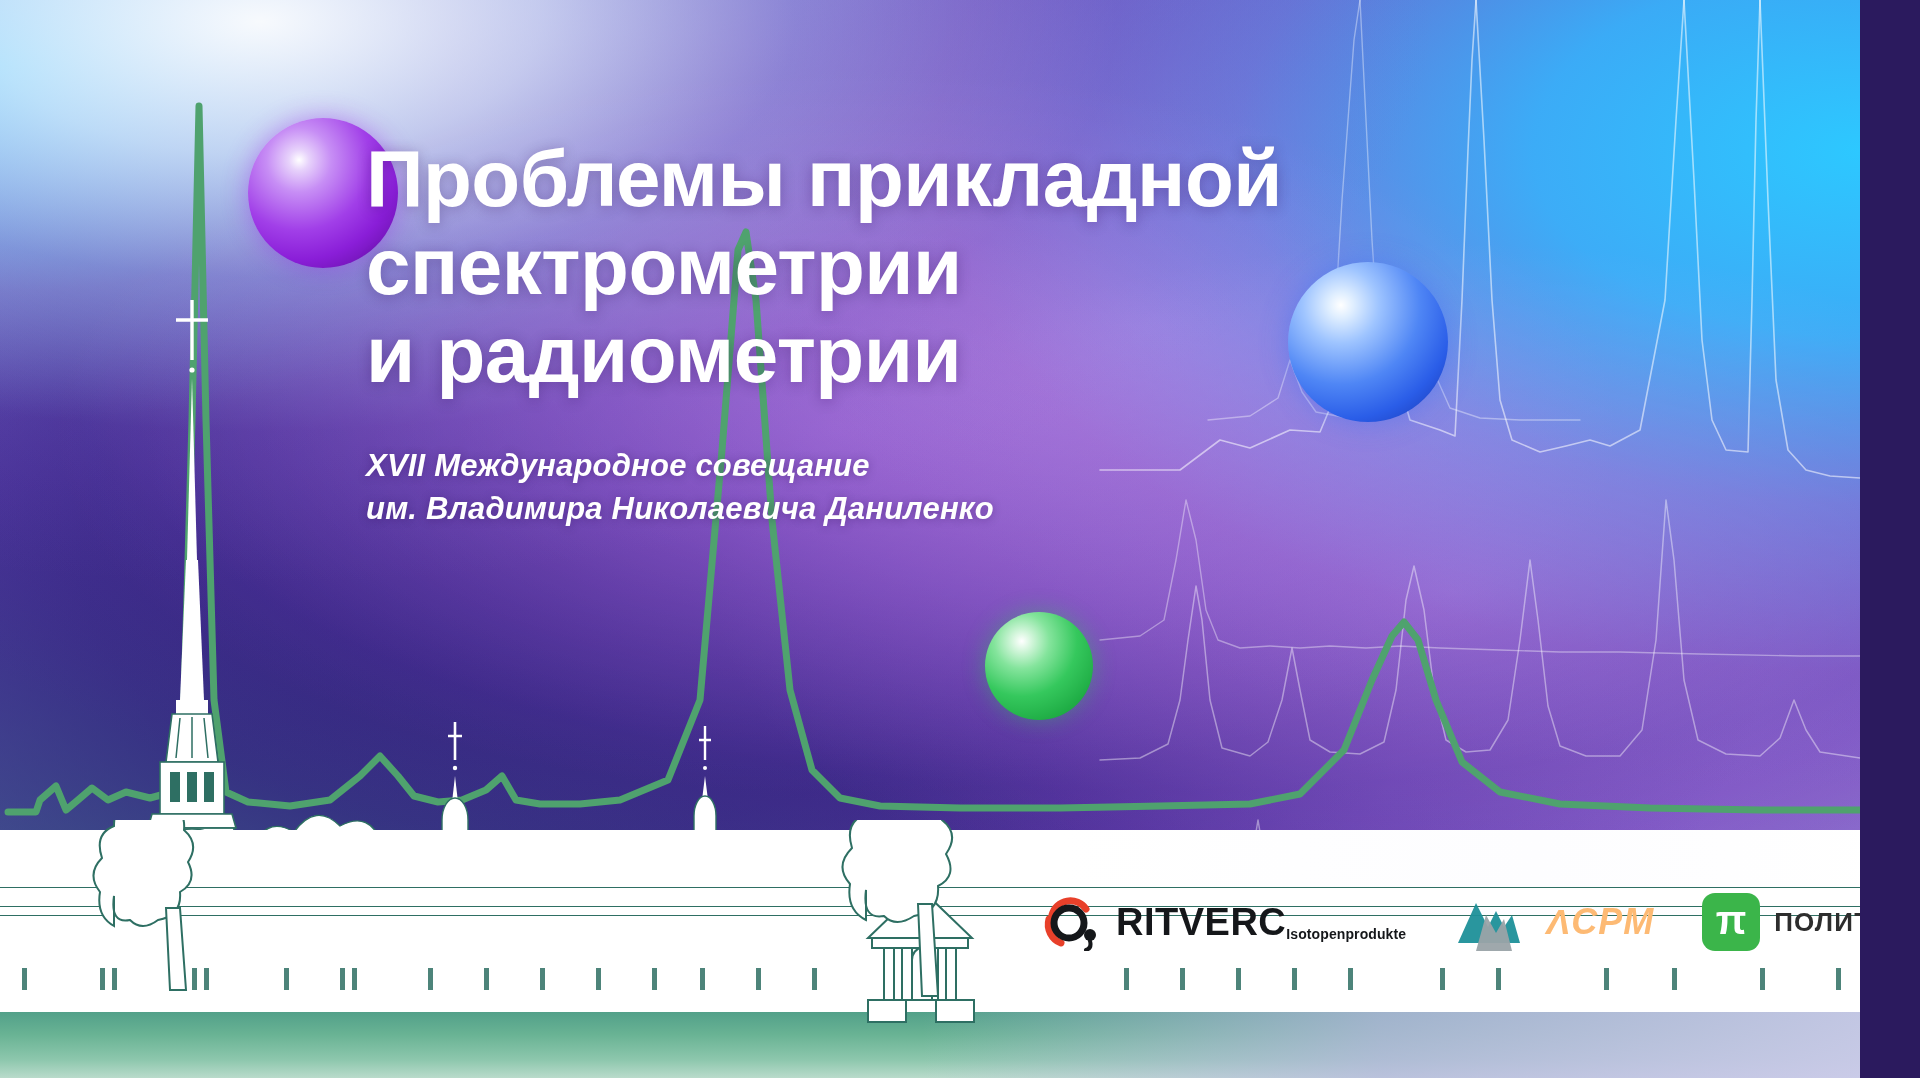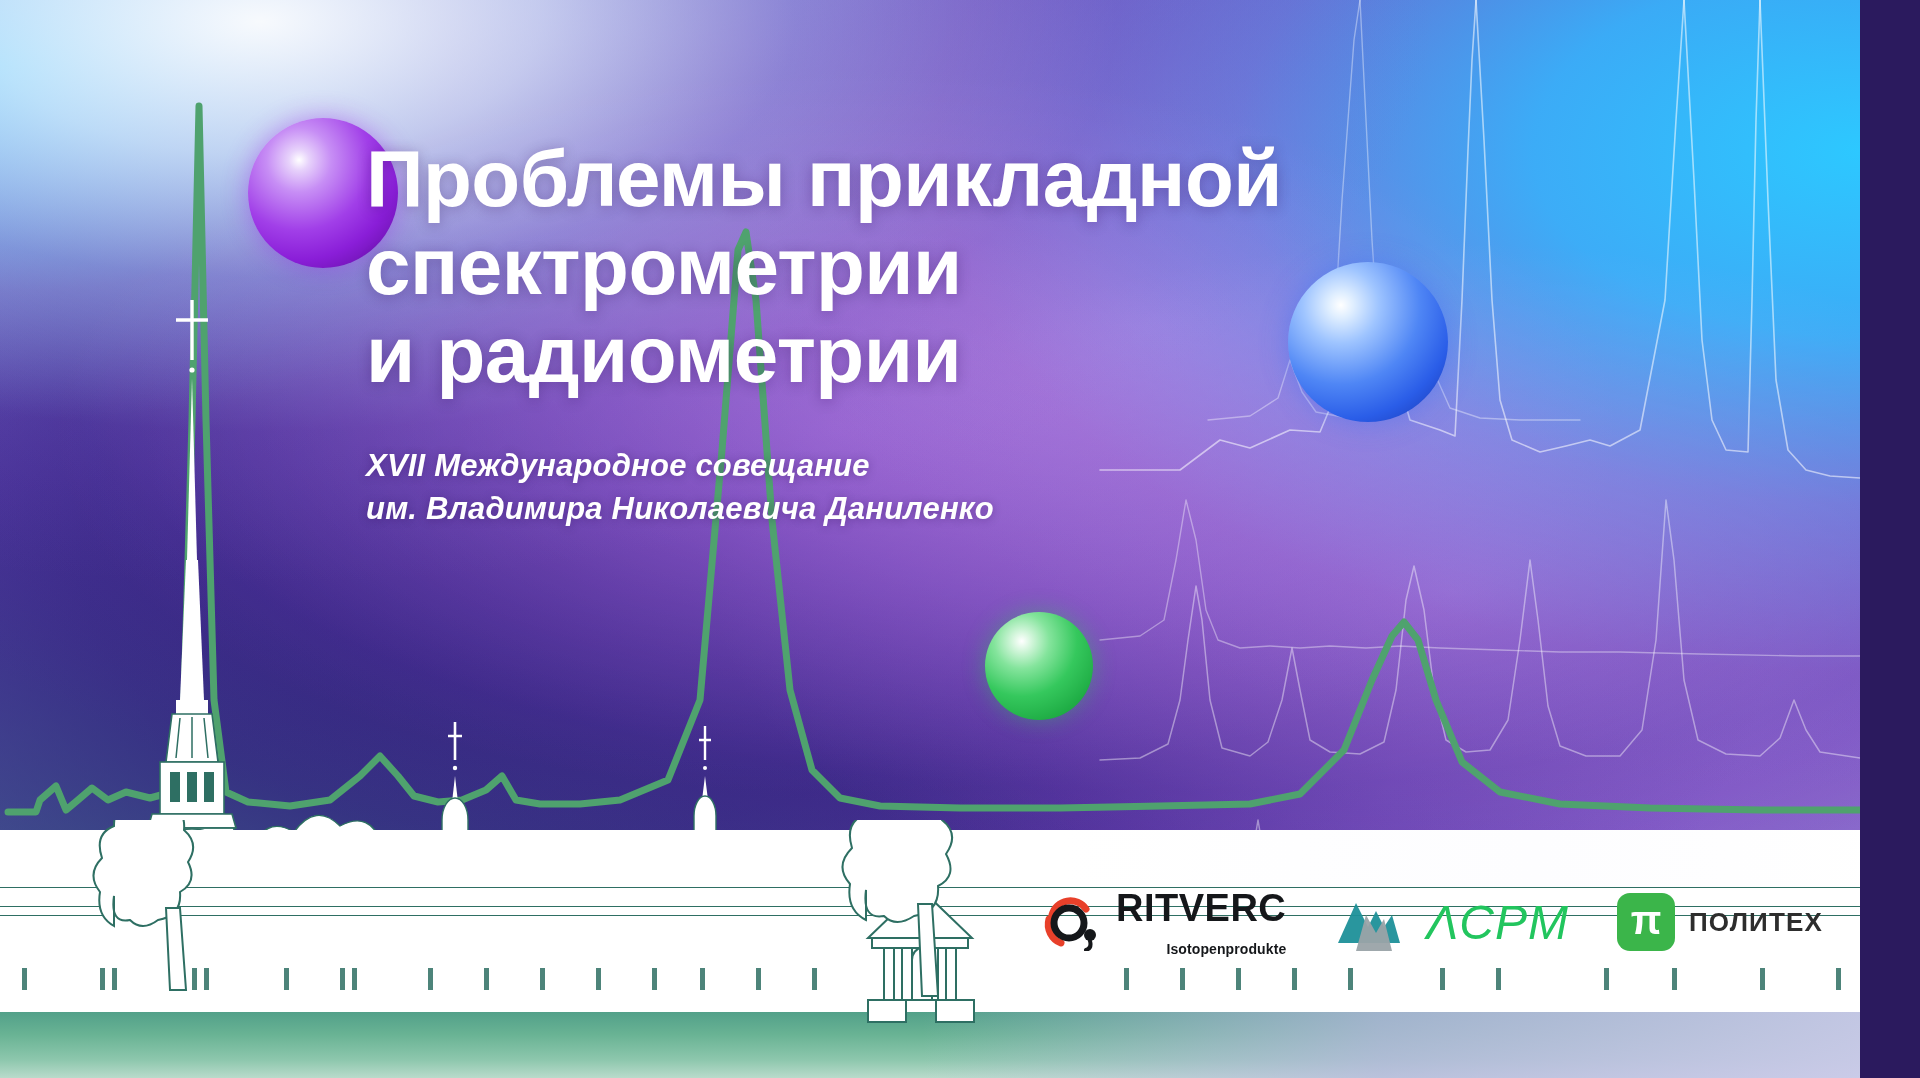--- a/index.html
+++ b/index.html
@@ -85,26 +85,26 @@
     background:linear-gradient(90deg, rgba(255,255,255,0) 48%, rgba(186,185,226,0.75) 72%, rgba(205,203,235,0.95) 100%);
   }
 
   .logos{
     position:absolute;left:1040px;top:862px;width:800px;height:120px;
     display:flex;align-items:center;gap:48px;z-index:40;
   }
   .logo{display:flex;align-items:center;gap:14px;}
 
   
-  .ritverc-text{display:flex;flex-direction:column;align-items:flex-end;line-height:1;}
+  .ritverc-text{display:flex;flex-direction:row;align-items:flex-end;line-height:1;}
   .ritverc-word{font-size:38px;font-weight:800;color:#15171a;letter-spacing:0.5px;}
   .ritverc-sub{font-size:14px;font-weight:700;color:#15171a;letter-spacing:0.1px;margin-top:15px;}
 
   
-  .acpm-word{font-size:48px;font-weight:400;color:#22c55e;letter-spacing:1px;font-style:italic;}
+  .acpm-word{font-size:36px;font-weight:700;color:#fdba74;letter-spacing:1px;font-style:italic;}
 
   
   .politech-mark{
     width:58px;height:58px;border-radius:13px;background:#3bb54a;
     display:flex;align-items:center;justify-content:center;flex:none;
   }
   .politech-pi{color:#ffffff;font-size:40px;font-weight:700;line-height:1;margin-top:-4px;}
   .politech-text{display:flex;flex-direction:column;line-height:1;}
   .politech-title{font-size:26px;font-weight:800;color:#2d2d2d;letter-spacing:1.2px;}
   .politech-sub{font-size:12.5px;font-weight:400;color:#3a3a3a;line-height:1.32;margin-top:4px;white-space:pre-line;}

